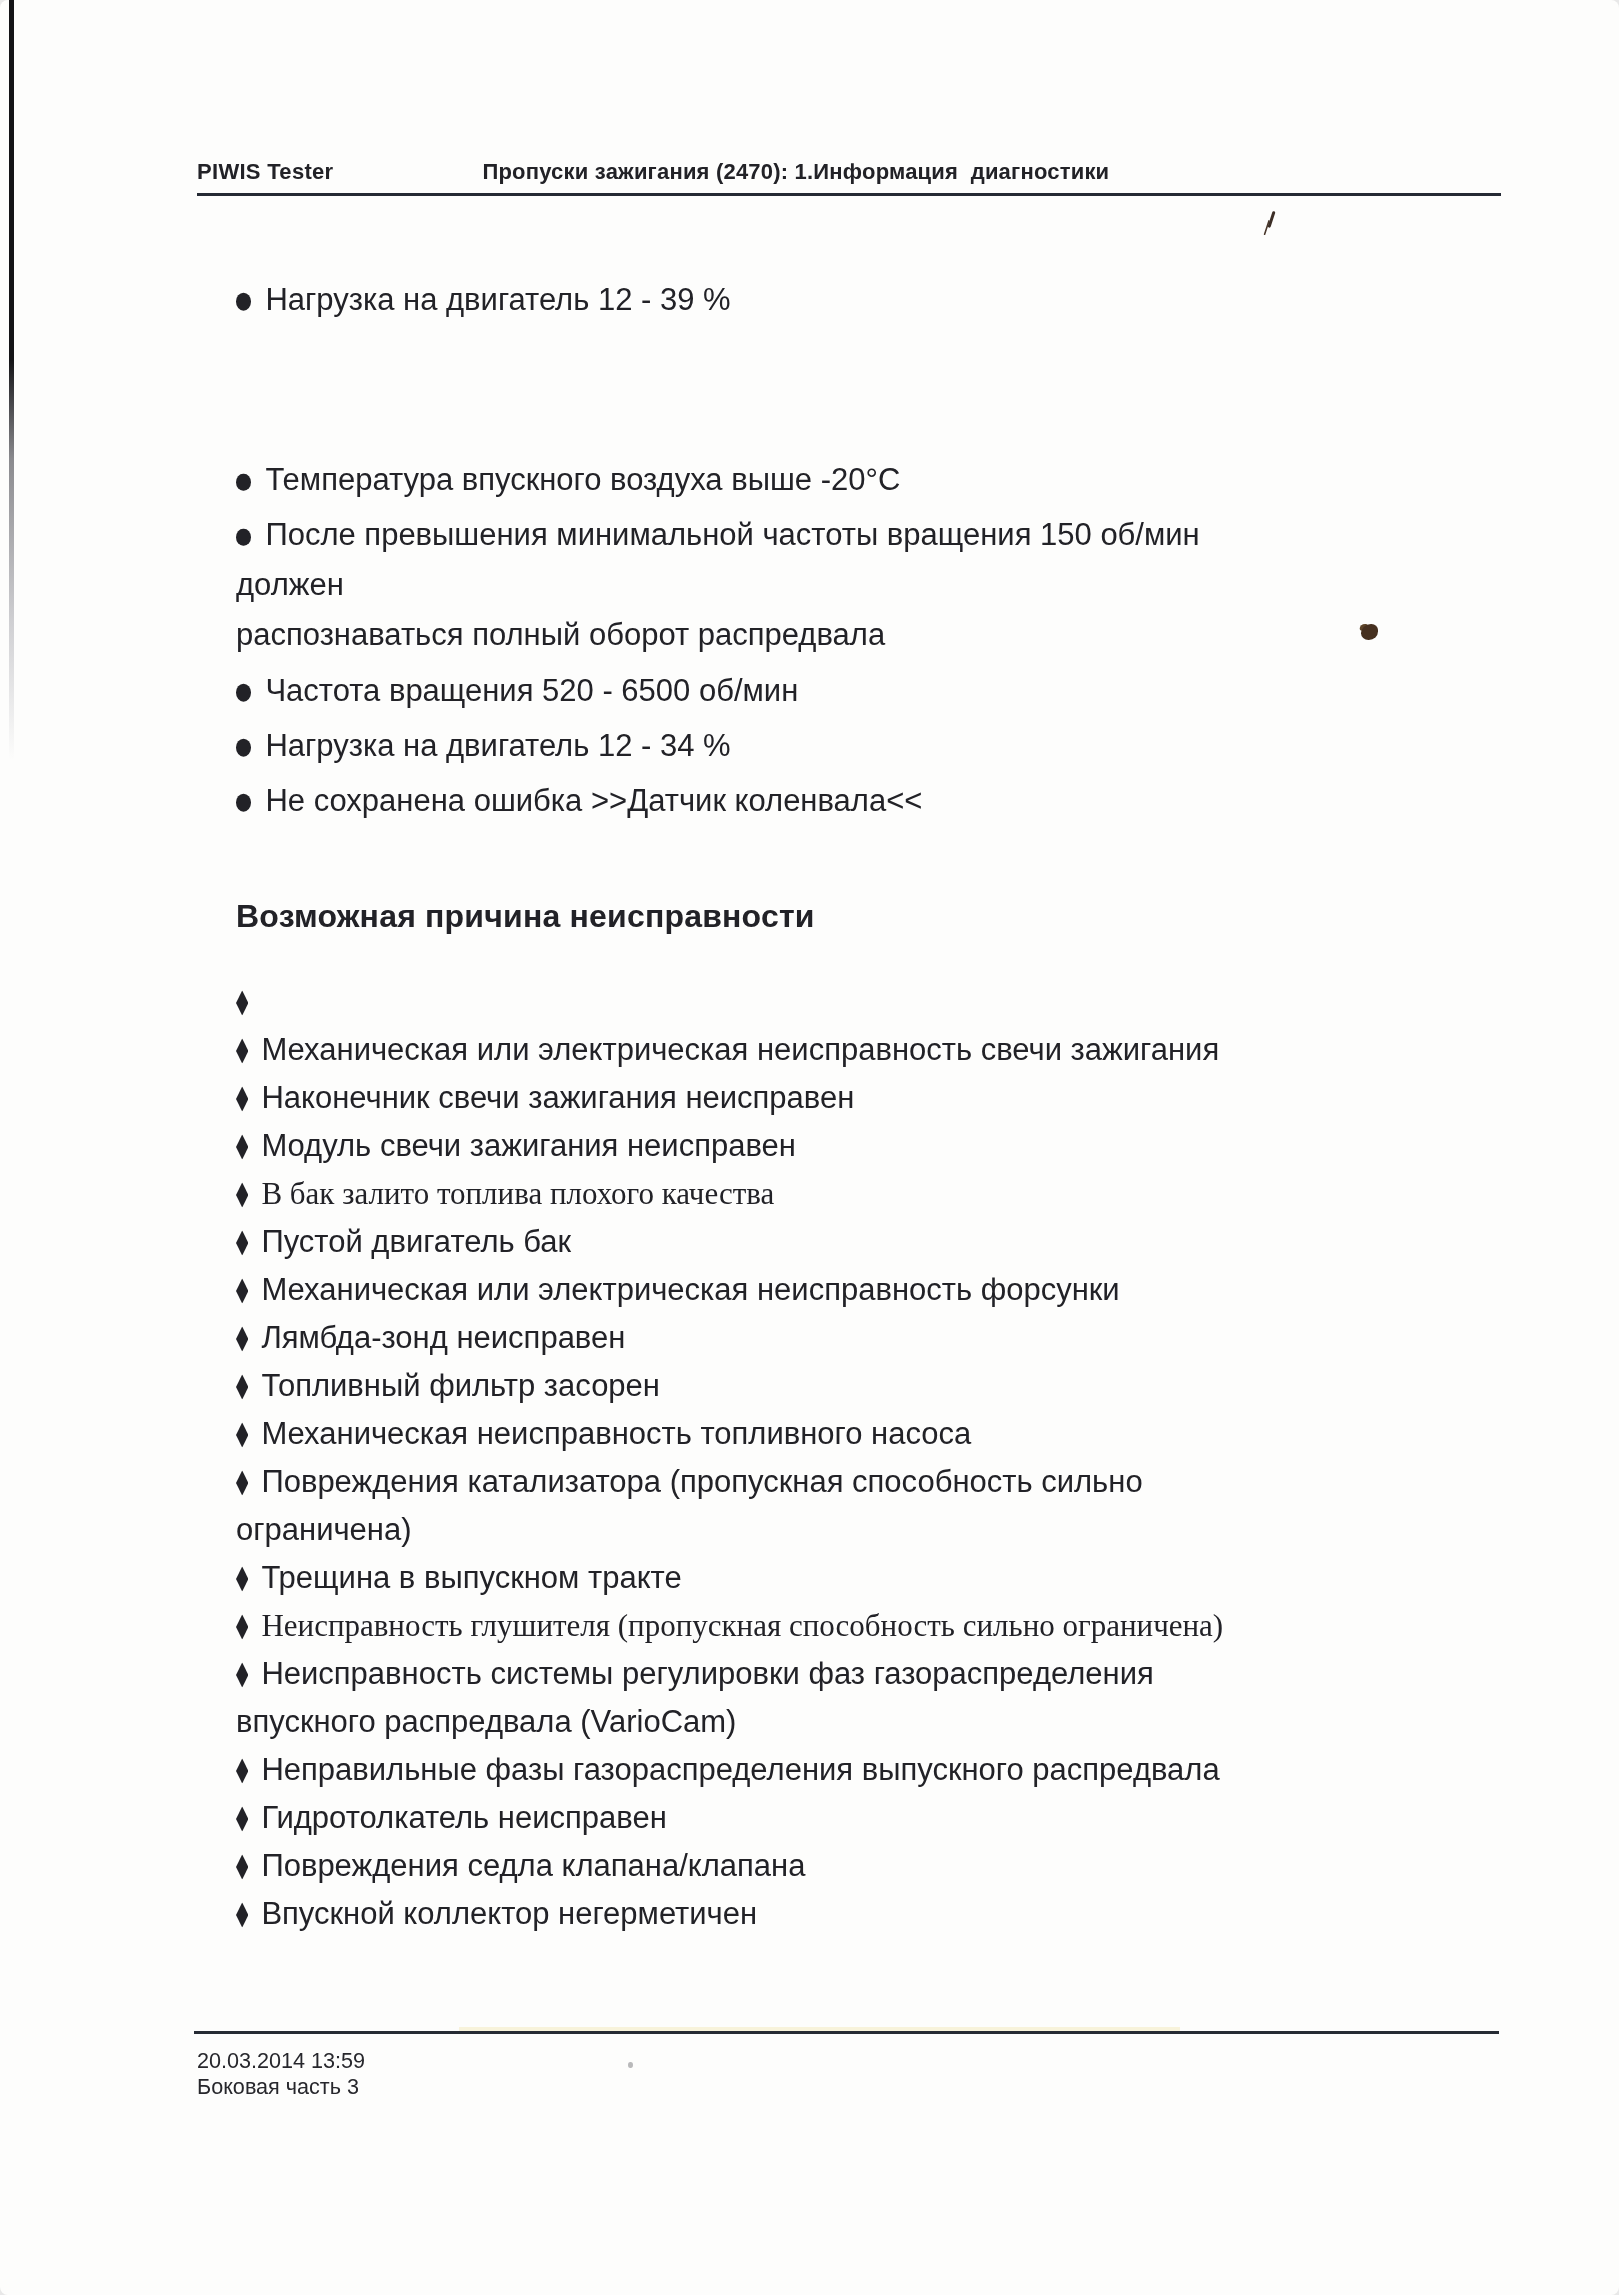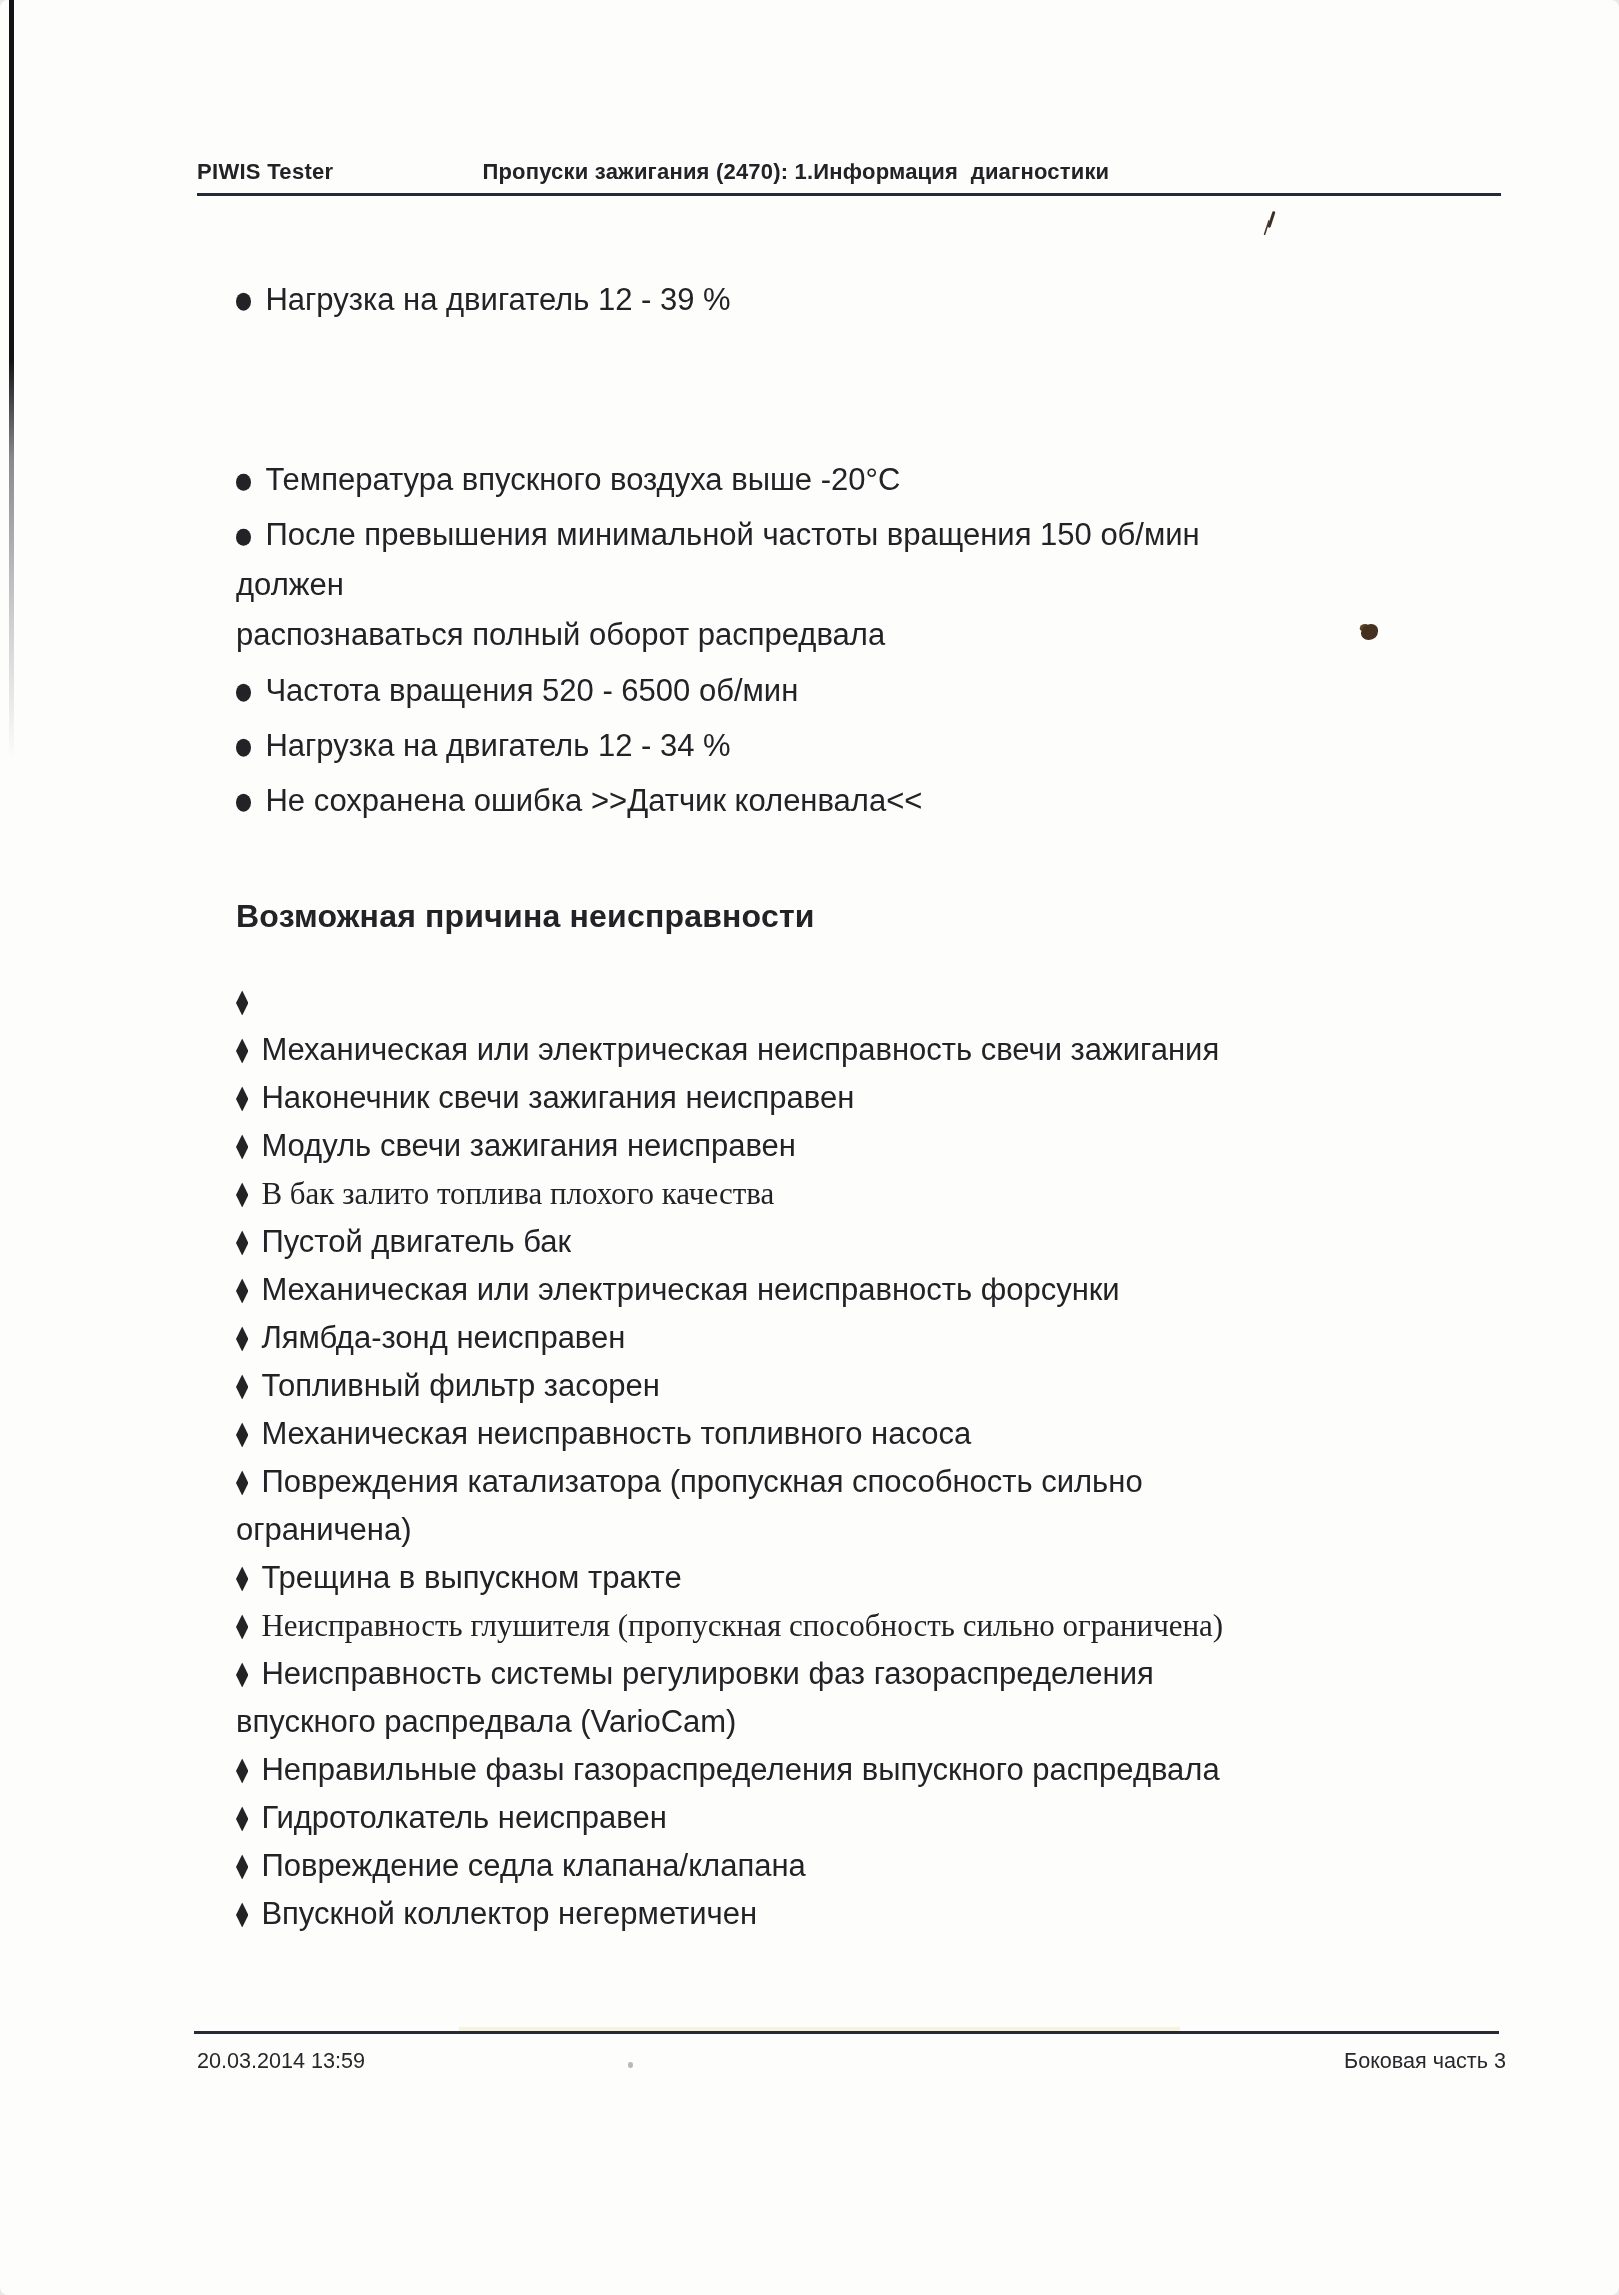--- a/index.html
+++ b/index.html
@@ -33,21 +33,21 @@
   }
   
   .header{position:absolute;top:159px;left:197px;right:119px;}
   .header-row{display:flex;align-items:baseline;}
   .header-app{font-size:22px;font-weight:bold;letter-spacing:0.3px;}
   .header-title{font-size:22px;font-weight:bold;margin-left:149px;white-space:pre;letter-spacing:0.2px;}
   .header-rule{position:absolute;top:193px;left:197px;width:1304px;height:3.3px;background:#252a34;}
   
   .footer-rule{position:absolute;top:2031px;left:194px;width:1305px;height:3.3px;background:#262b34;}
   .footer-tint{position:absolute;top:2027px;left:459px;width:721px;height:3.9px;background:#f6f0d2;opacity:.8;}
-  .footer{position:absolute;top:2048px;left:197px;right:113px;display:flex;justify-content:space-between;}
+  .footer{position:absolute;top:2048px;left:197px;right:113px;display:flex;justify-content:space-between;flex-direction:column;}
   .footer-left,.footer-right{font-size:21.6px;color:#27272c;}
   
   .content{position:absolute;top:275px;left:236px;right:162px;}
   .li{font-size:31px;line-height:50px;margin:0 0 5.2px 0;}
   .li-text{white-space:pre-wrap;}
   .serif .li-text{font-family:"Liberation Serif",serif;font-size:31px;}
   .marker-dot{
     display:inline-block;width:15px;height:17.7px;border-radius:50%;
     background:#222227;margin-right:14.4px;transform:translateY(0.7px);
   }
@@ -159,21 +159,21 @@
         <span class="marker-diamond"></span><span class="li-text">Неисправность системы регулировки фаз газораспределения
 впускного распредвала (VarioCam)</span>
       </div>
       <div class="li">
         <span class="marker-diamond"></span><span class="li-text">Неправильные фазы газораспределения выпускного распредвала</span>
       </div>
       <div class="li">
         <span class="marker-diamond"></span><span class="li-text">Гидротолкатель неисправен</span>
       </div>
       <div class="li">
-        <span class="marker-diamond"></span><span class="li-text">Повреждение седла клапана/клапана</span>
+        <span class="marker-diamond"></span><span class="li-text">Повреждения седла клапана/клапана</span>
       </div>
       <div class="li">
         <span class="marker-diamond"></span><span class="li-text">Впускной коллектор негерметичен</span>
       </div>
     </div>
 
   </div>
 
   <div class="footer-tint"></div>
   <div class="footer-rule"></div>

